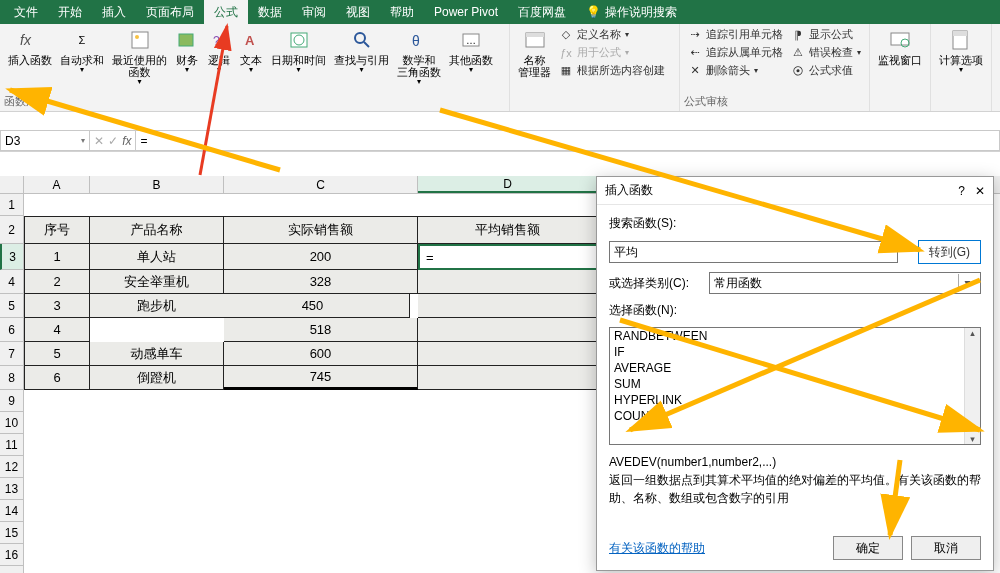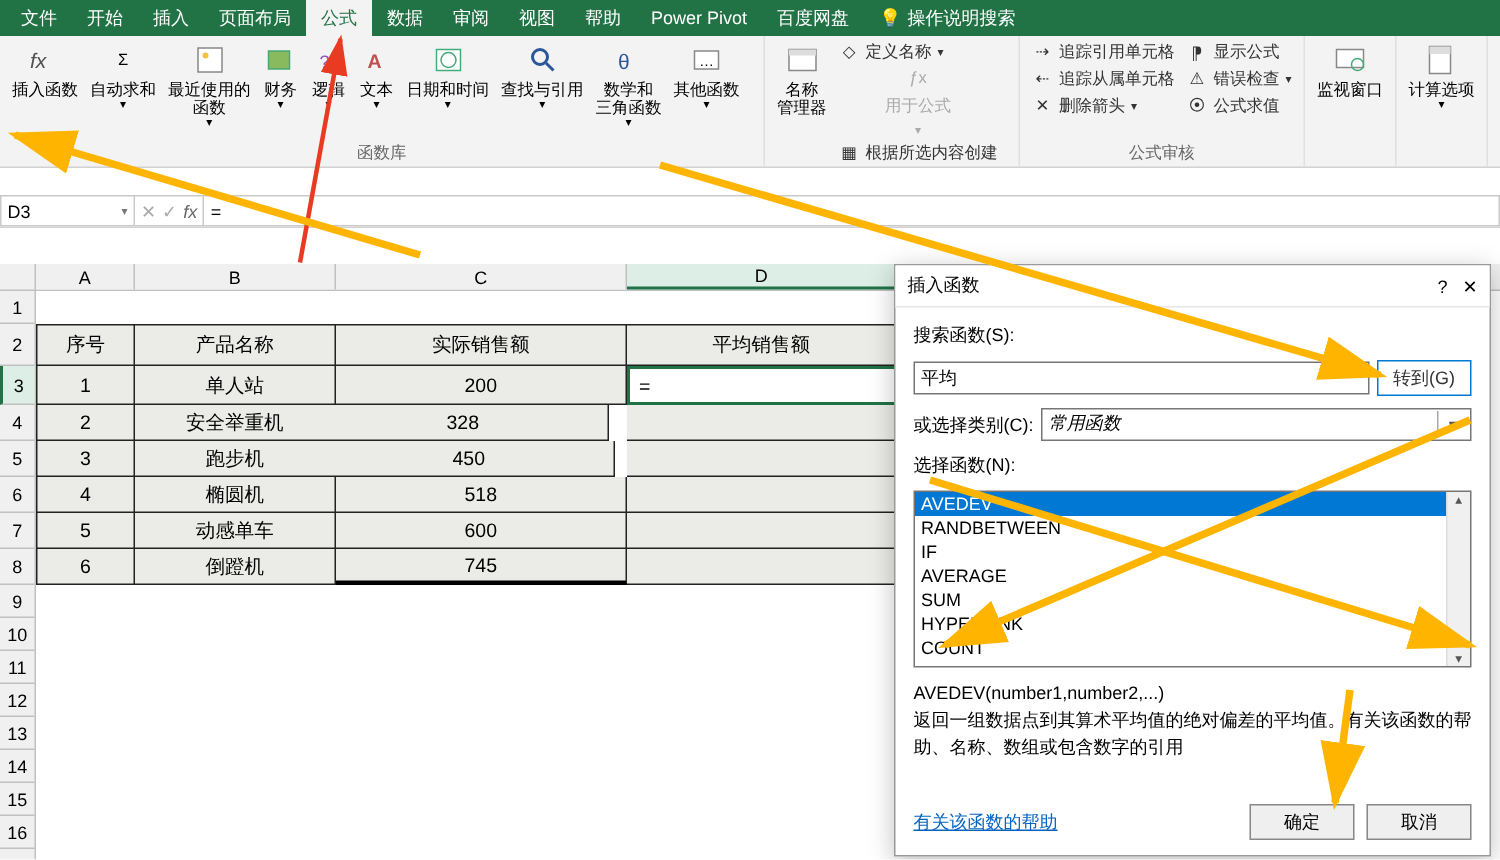--- a/index.html
+++ b/index.html
@@ -10,25 +10,25 @@
 .tab { padding: 0 10px; display: flex; align-items: center; font-size: 12px; cursor: pointer; }
 .tab.active { background: #f3f3f3; color: #217346; }
 .tell-me { margin-left: 10px; display: flex; align-items: center; color: #fff; gap: 4px; }
 
 
 .ribbon { height: 88px; background: #f3f3f3; border-bottom: 1px solid #d2d2d2; display: flex; position: relative; }
 .rib-group { display: flex; flex-direction: column; padding: 2px 4px 0 4px; border-right: 1px solid #e0e0e0; }
 .rib-buttons { display: flex; flex: 1; align-items: flex-start; }
 .rib-btn { display: flex; flex-direction: column; align-items: center; padding: 2px 4px; cursor: pointer; font-size: 11px; line-height: 1.1; text-align: center; }
 .rib-btn .ico { width: 24px; height: 24px; margin-bottom: 2px; display: flex; align-items: center; justify-content: center; }
-.rib-group-label { text-align: center; font-size: 11px; color: #666; padding-bottom: 2px; }
+.rib-group-label { text-align: left; font-size: 11px; color: #666; padding-bottom: 2px; }
 .rib-col { display: flex; flex-direction: column; justify-content: flex-start; gap: 1px; padding: 0 2px; }
 .rib-line { display: flex; align-items: center; font-size: 11px; color: #333; padding: 1px 2px; gap: 4px; cursor: pointer; white-space: nowrap; }
 .rib-line .sico { width: 14px; height: 14px; display: inline-flex; align-items: center; justify-content: center; }
-.rib-line.disabled { color: #aaa; flex-direction: column; }
+.rib-line.disabled { color: #aaa; }
 
 
 .formula-bar { height: 22px; display: flex; border-bottom: 1px solid #d2d2d2; align-items: stretch; margin-top: 18px; }
 .name-box { width: 90px; border: 1px solid #c9c9c9; display: flex; align-items: center; padding: 0 4px; font-size: 12px; background: #fff; justify-content: space-between; }
 .fx-controls { display: flex; align-items: center; border: 1px solid #c9c9c9; border-left: 0; padding: 0 4px; gap: 4px; background: #fff;}
 .fx-input { flex: 1; border: 1px solid #c9c9c9; border-left: 0; padding: 0 4px; font-size: 12px; display: flex; align-items: center; background: #fff;}
 
 
 .sheet { position: absolute; top: 176px; left: 0; right: 0; bottom: 0; background: #fff; }
 .col-headers { position: absolute; top: 0; left: 24px; right: 0; height: 18px; display: flex; background: #f0f0f0; border-bottom: 1px solid #c0c0c0; }
@@ -41,34 +41,34 @@
 .cell { position: absolute; border-right: 1px solid #e0e0e0; border-bottom: 1px solid #e0e0e0; display: flex; align-items: center; padding: 0 6px; font-size: 13px; }
 .tbl-cell { border-right: 1px solid #222; border-bottom: 1px solid #222; background: #ebebe8; justify-content: center; }
 .tbl-head { font-weight: normal; border-top: 1px solid #222; background: #ebebe8;}
 .sel-cell { border: 2px solid #217346; }
 
 
 .dialog { position: absolute; left: 596px; top: 176px; width: 398px; height: 395px; background: #fff; border: 1px solid #999; box-shadow: 0 4px 16px rgba(0,0,0,.25); display: flex; flex-direction: column; }
 .dlg-title { height: 28px; display: flex; align-items: center; justify-content: space-between; padding: 0 8px; background: #fff; border-bottom: 1px solid #e6e6e6; font-size: 12px; }
 .dlg-title-right { display: flex; align-items: center; gap: 10px; }
 .dlg-body { flex: 1; padding: 10px 12px; font-size: 12px; display: flex; flex-direction: column; gap: 8px; }
-.dlg-row { display: flex; align-items: center; gap: 5px; }
+.dlg-row { display: flex; align-items: center; gap: 20px; }
 .dlg-row label { white-space: nowrap; }
 .dlg-input { flex: 1; border: 1px solid #767676; height: 22px; padding: 1px 4px; font-family: inherit; font-size: 12px; }
 .dlg-btn { height: 24px; padding: 0 10px; border: 1px solid #0078d4; background: #fff; color: #333; cursor: pointer; font-size: 12px;}
 .dlg-go { border: 1px solid #0078d4; min-width: 62px;}
 .func-list { border: 1px solid #767676; height: 118px; overflow: hidden; background: #fff; font-size: 12px; position: relative;}
 .func-list .item { padding: 1px 4px; }
 .func-list .item.sel { background: #0078d4; color: #fff; }
 .func-list .scroll { position:absolute; right:0; top:0; width:16px; height:100%; background:#f0f0f0; border-left:1px solid #ddd; display:flex; flex-direction:column; align-items:center; font-size:9px; color:#555;}
 .func-desc { font-size: 12px; line-height: 1.5; }
 .dlg-footer { display: flex; justify-content: flex-end; gap: 8px; padding: 10px 12px; }
 .dlg-footer button { min-width: 70px; height: 24px; border: 1px solid #888; background: #efefef; cursor: pointer; font-size: 12px;}
 .help-link { color: #0563c1; text-decoration: underline; cursor: pointer; font-size: 12px; }
-.select-box { border:1px solid #767676; height:22px; padding:1px 4px; font-size:12px; flex:1; background:#fff; display:flex; justify-content:space-between;font-style:italic;}
+.select-box { border:1px solid #767676; height:22px; padding:1px 4px; font-size:12px; flex:1; background:#fff; display:flex; align-items:center; justify-content:space-between;}
 .select-box .dd { width:18px; text-align:center; color:#555; border-left:1px solid #aaa; height:100%; display:flex; align-items:center; justify-content:center;}
 
 
 .arrows { position: absolute; inset: 0; pointer-events: none; }
 
 svg.icon-box { width:24px; height:24px; }
 </style>
 </head>
 <body>
 
@@ -335,30 +335,29 @@
     <div class="cell tbl-cell tbl-head" style="left:66px;top:22px;width:134px;height:28px">产品名称</div>
     <div class="cell tbl-cell tbl-head" style="left:394px;top:22px;width:180px;height:28px">平均销售额</div>
 
     <div class="cell tbl-cell" style="left:0;top:50px;width:66px;height:26px;border-left:1px solid #222">1</div>
     <div class="cell tbl-cell" style="left:66px;top:50px;width:134px;height:26px">单人站</div>
     <div class="cell tbl-cell" style="left:200px;top:50px;width:194px;height:26px">200</div>
     <div class="cell sel-cell" style="left:394px;top:50px;width:180px;height:26px;justify-content:flex-start;background:#fff">=</div>
 
     <div class="cell tbl-cell" style="left:0;top:76px;width:66px;height:24px;border-left:1px solid #222">2</div>
     <div class="cell tbl-cell" style="left:66px;top:76px;width:134px;height:24px">安全举重机</div>
-    <div class="cell tbl-cell" style="left:188px;top:76px;width:194px;height:24px">328</div>
+    <div class="cell tbl-cell" style="left:200px;top:76px;width:194px;height:24px">328</div>
     <div class="cell tbl-cell" style="left:394px;top:76px;width:180px;height:24px"></div>
 
     <div class="cell tbl-cell" style="left:0;top:100px;width:66px;height:24px;border-left:1px solid #222">3</div>
     <div class="cell tbl-cell" style="left:66px;top:100px;width:134px;height:24px">跑步机</div>
     <div class="cell tbl-cell" style="left:192px;top:100px;width:194px;height:24px">450</div>
     <div class="cell tbl-cell" style="left:394px;top:100px;width:180px;height:24px"></div>
 
     <div class="cell tbl-cell" style="left:0;top:124px;width:66px;height:24px;border-left:1px solid #222">4</div>
-    <div class="cell tbl-cell" style="left:66px;top:124px;width:134px;height:24px">椭圆机</div>
     <div class="cell tbl-cell" style="left:200px;top:124px;width:194px;height:24px">518</div>
     <div class="cell tbl-cell" style="left:394px;top:124px;width:180px;height:24px"></div>
 
     <div class="cell tbl-cell" style="left:0;top:148px;width:66px;height:24px;border-left:1px solid #222">5</div>
     <div class="cell tbl-cell" style="left:66px;top:148px;width:134px;height:24px">动感单车</div>
     <div class="cell tbl-cell" style="left:200px;top:148px;width:194px;height:24px">600</div>
     <div class="cell tbl-cell" style="left:394px;top:148px;width:180px;height:24px"></div>
 
     <div class="cell tbl-cell" style="left:0;top:172px;width:66px;height:24px;border-left:1px solid #222;border-bottom:1px solid #222">6</div>
     <div class="cell tbl-cell" style="left:66px;top:172px;width:134px;height:24px;border-bottom:1px solid #222">倒蹬机</div>
@@ -383,21 +382,20 @@
     </div>
     <div class="dlg-row">
       <label>或选择类别(C):</label>
       <div class="select-box">
         <span>常用函数</span>
         <span class="dd">▾</span>
       </div>
     </div>
     <label>选择函数(N):</label>
     <div class="func-list">
-      <div class="item sel">AVEDEV</div>
       <div class="item">RANDBETWEEN</div>
       <div class="item">IF</div>
       <div class="item">AVERAGE</div>
       <div class="item">SUM</div>
       <div class="item">HYPERLINK</div>
       <div class="item">COUNT</div>
       <div class="scroll">
           <span>▴</span>
           <div style="flex:1"></div>
           <span>▾</span>

